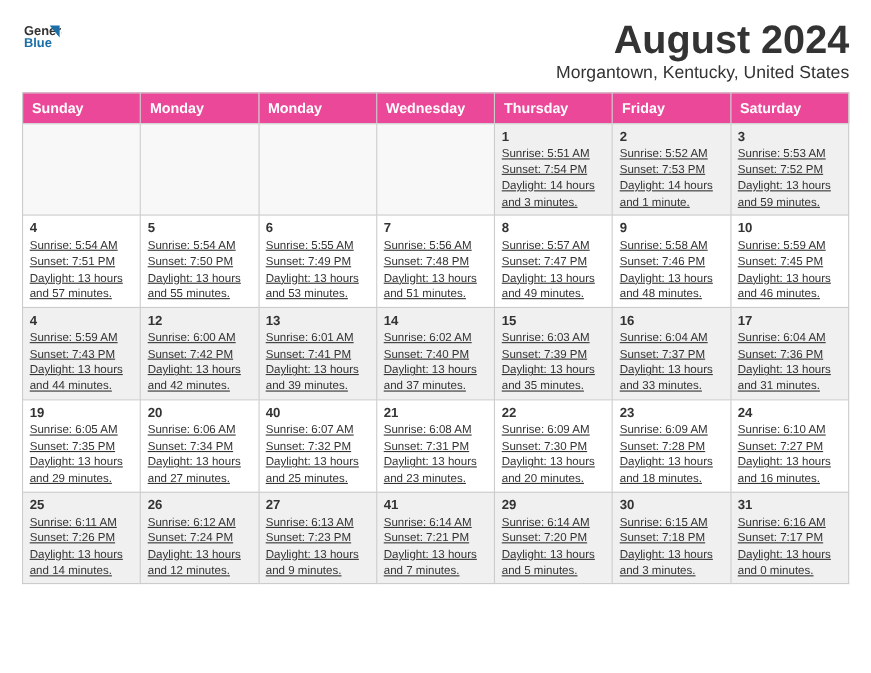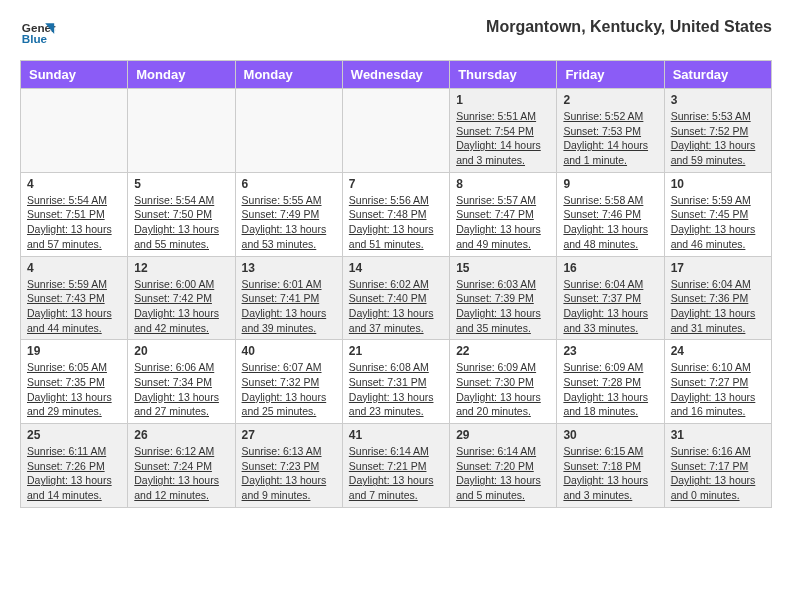--- a/index.html
+++ b/index.html
@@ -29,31 +29,31 @@
       text-align: right;
     }
     .main-title {
       font-size: 36px;
       font-weight: bold;
       color: #333;
       line-height: 1.1;
     }
     .subtitle {
       font-size: 16px;
-      font-weight: bold;
+      font-weight: normal;
       color: #333;
       margin-top: 2px;
     }
     table {
       width: 100%;
       border-collapse: collapse;
       margin-top: 8px;
     }
     thead th {
-      background: #8b5cf6;
+      background: #ec4899;
       color: #fff;
       font-size: 13px;
       font-weight: bold;
       padding: 6px 8px;
       text-align: left;
       border: 1px solid #ccc;
       margin-top: 32px;
     }
     tbody td {
       border: 1px solid #ccc;
@@ -88,20 +88,21 @@
 
 <div class="header-top">
   <div class="logo">
     <svg class="logo-icon" viewBox="0 0 40 40">
       <text x="2" y="18" font-size="13" font-weight="bold" fill="#333">General</text>
       <text x="2" y="30" font-size="13" font-weight="bold" fill="#1a6fa8">Blue</text>
       <polygon points="28,8 38,8 38,20" fill="#1a6fa8"></polygon>
     </svg>
   </div>
   <div class="title-block">
+    <div class="main-title">August 2024</div>
     <div class="subtitle">Morgantown, Kentucky, United States</div>
   </div>
 </div>
 
 <table>
   <thead>
     <tr>
     <th>Sunday</th>
         <th>Monday</th>
         <th>Monday</th>

